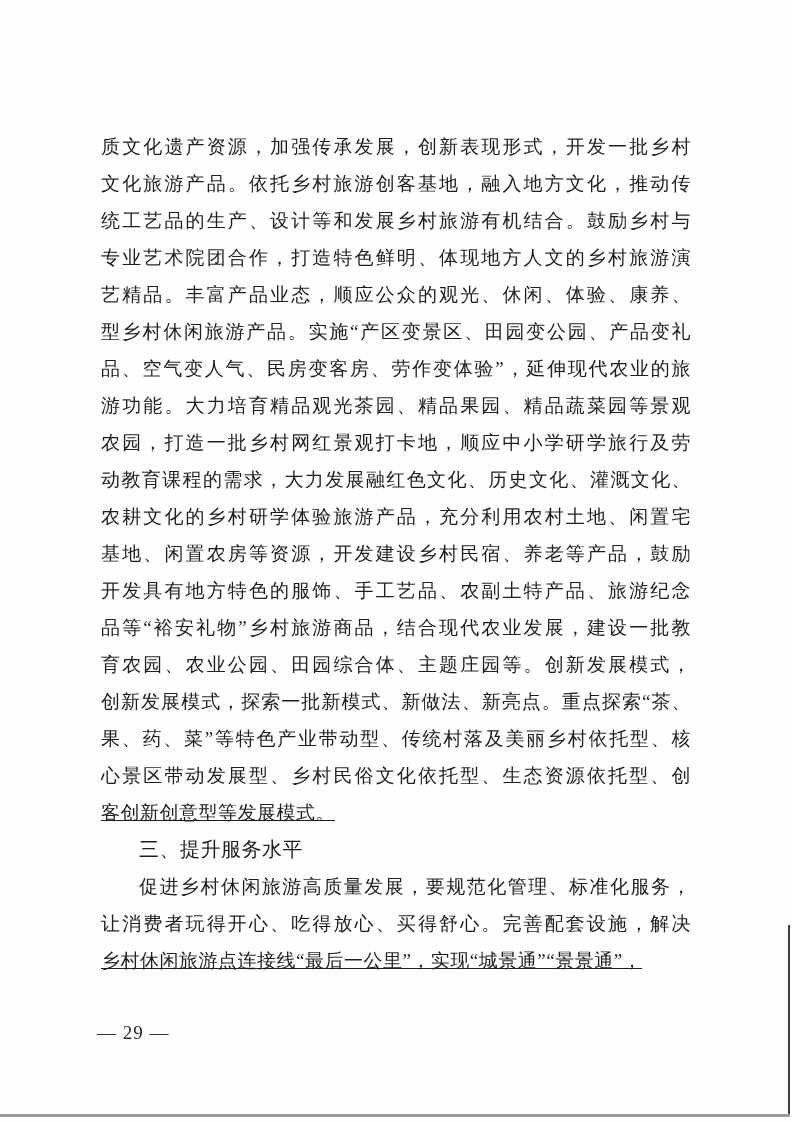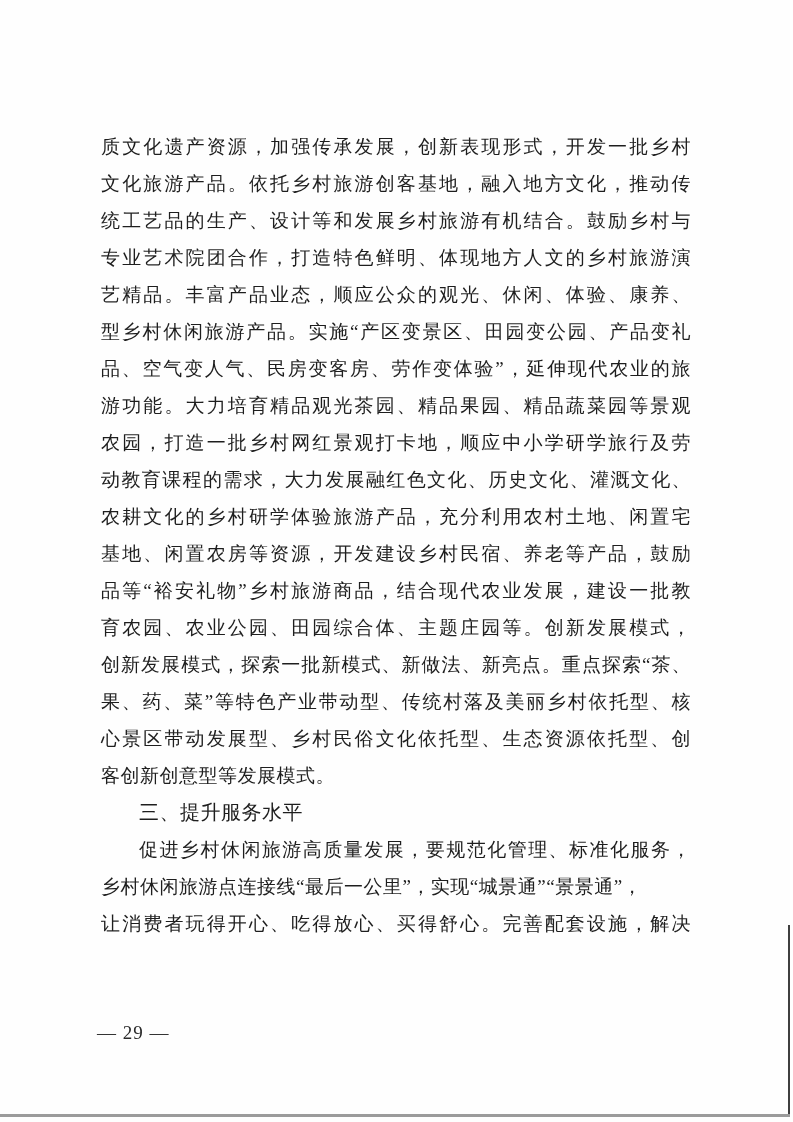--- a/index.html
+++ b/index.html
@@ -29,20 +29,21 @@
     text-align: justify;
     text-align-last: justify;
     text-justify: inter-character;
     white-space: nowrap;
     overflow: visible;
     letter-spacing: 0.5px;
   }
   .line.short {
     text-align: left;
     text-align-last: left;
+    text-decoration: underline;
   }
   .line.indent {
     padding-left: 38px;
   }
   .line.heading {
     font-weight: normal;
     padding-left: 38px;
     text-align: left;
     text-align-last: left;
     font-size: 20px;
@@ -91,28 +92,29 @@
       <div class="line">统工艺品的生产、设计等和发展乡村旅游有机结合。鼓励乡村与</div>
       <div class="line">专业艺术院团合作，打造特色鲜明、体现地方人文的乡村旅游演</div>
       <div class="line">艺精品。丰富产品业态，顺应公众的观光、休闲、体验、康养、</div>
       <div class="line">型乡村休闲旅游产品。实施“产区变景区、田园变公园、产品变礼</div>
       <div class="line">品、空气变人气、民房变客房、劳作变体验”，延伸现代农业的旅</div>
       <div class="line">游功能。大力培育精品观光茶园、精品果园、精品蔬菜园等景观</div>
       <div class="line">农园，打造一批乡村网红景观打卡地，顺应中小学研学旅行及劳</div>
       <div class="line">动教育课程的需求，大力发展融红色文化、历史文化、灌溉文化、</div>
       <div class="line">农耕文化的乡村研学体验旅游产品，充分利用农村土地、闲置宅</div>
       <div class="line">基地、闲置农房等资源，开发建设乡村民宿、养老等产品，鼓励</div>
+      <div class="line">开发具有地方特色的服饰、手工艺品、农副土特产品、旅游纪念</div>
       <div class="line">品等“裕安礼物”乡村旅游商品，结合现代农业发展，建设一批教</div>
       <div class="line">育农园、农业公园、田园综合体、主题庄园等。创新发展模式，</div>
       <div class="line">创新发展模式，探索一批新模式、新做法、新亮点。重点探索“茶、</div>
       <div class="line">果、药、菜”等特色产业带动型、传统村落及美丽乡村依托型、核</div>
       <div class="line">心景区带动发展型、乡村民俗文化依托型、生态资源依托型、创</div>
       <div class="line short">客创新创意型等发展模式。</div>
       <div class="line heading">三、提升服务水平</div>
       <div class="line indent">促进乡村休闲旅游高质量发展，要规范化管理、标准化服务，</div>
+      <div class="line">让消费者玩得开心、吃得放心、买得舒心。完善配套设施，解决</div>
       <div class="line short">乡村休闲旅游点连接线“最后一公里”，实现“城景通”“景景通”，</div>
-      <div class="line">让消费者玩得开心、吃得放心、买得舒心。完善配套设施，解决</div>
     </div>
   <div class="page-number">— 29 —</div>
   <div class="scan-edge-right-light"></div>
   <div class="scan-edge-right-dark"></div>
   <div class="scan-edge-bottom"></div>
 </div>
 
 </body></html>

